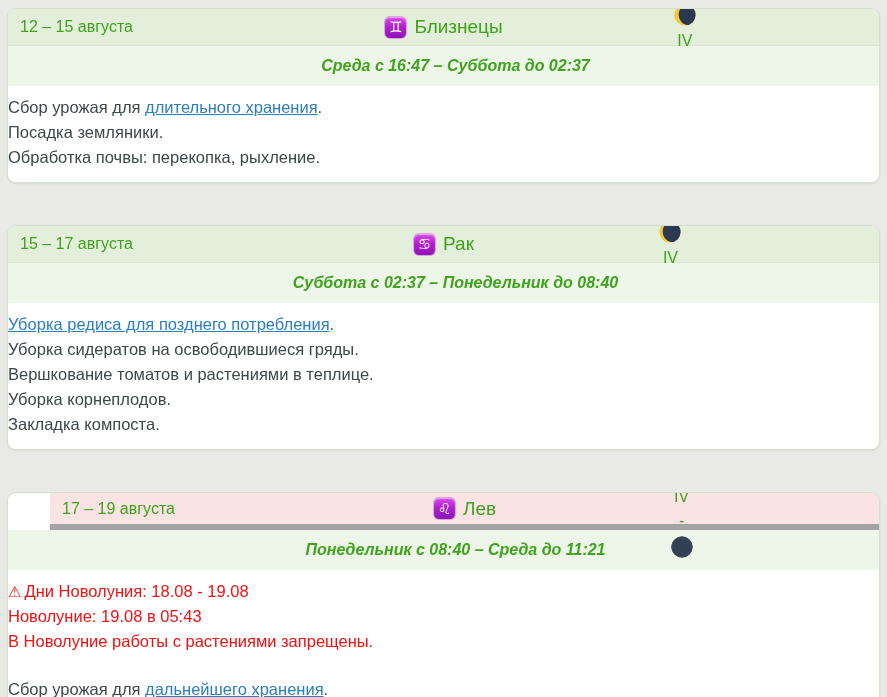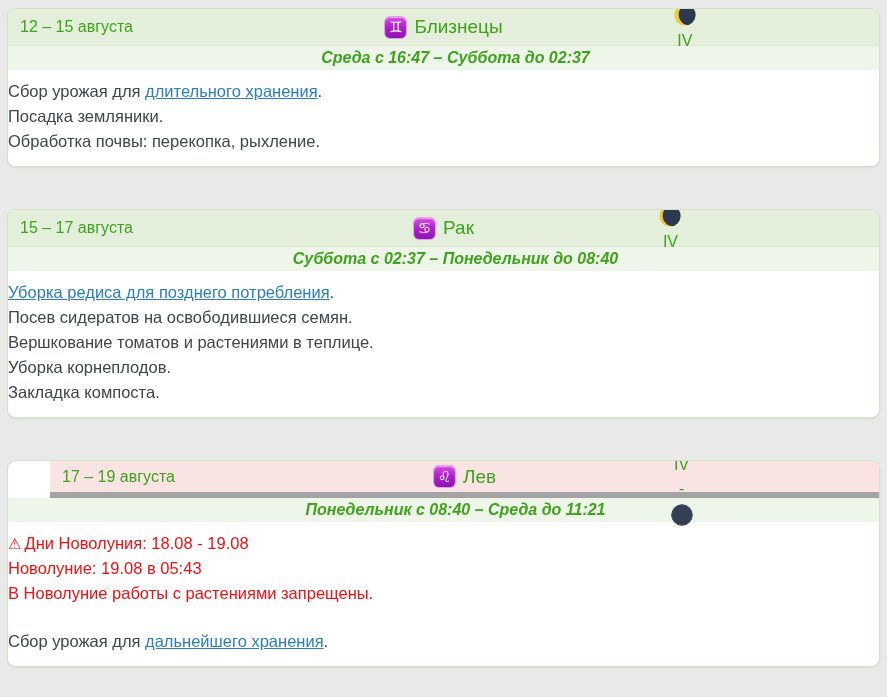--- a/index.html
+++ b/index.html
@@ -74,21 +74,21 @@
     background: linear-gradient(180deg, #dc4ae6 0%, #b322cf 45%, #8d13b5 100%);
     border: 1px solid #d9a3e4;
     box-shadow: inset 0 1px 1px rgba(255,255,255,0.55);
     color: #fff;
     font-size: 15px;
     font-weight: bold;
     font-family: "DejaVu Sans", sans-serif;
   }
   .micon { display: inline-flex; width: 22px; height: 22px; }
   .card-period {
-    height: 24px;
+    height: 40px;
     display: flex;
     align-items: center;
     justify-content: center;
     background: var(--subheader-bg);
     color: var(--green);
     font-size: 16px;
     font-style: italic;
     font-weight: bold;
     padding-left: 24px;
   }
@@ -162,21 +162,21 @@
             <circle cx="11" cy="11" r="10.6" fill="#f0c93c"></circle>
             <circle cx="14.5" cy="10.5" r="10.8" fill="#2b3850" clip-path="url(#mc2)"></circle>
           </svg>
         </span>
         <span>IV</span>
       </div>
     </div>
     <div class="card-period">Суббота с 02:37 – Понедельник до 08:40</div>
     <div class="card-body">
       <p><a>Уборка редиса для позднего потребления</a><span>.</span></p>
-      <p>Посев сидератов на освободившиеся семян.</p>
+      <p>Уборка сидератов на освободившиеся гряды.</p>
       <p>Вершкование томатов и растениями в теплице.</p>
       <p>Уборка корнеплодов.</p>
       <p>Закладка компоста.</p>
     </div>
   </div>
 
   <div class="card">
     <div class="card-header pink">
       <div class="dates">17 – 19 августа</div>
       <div class="zodiac">

